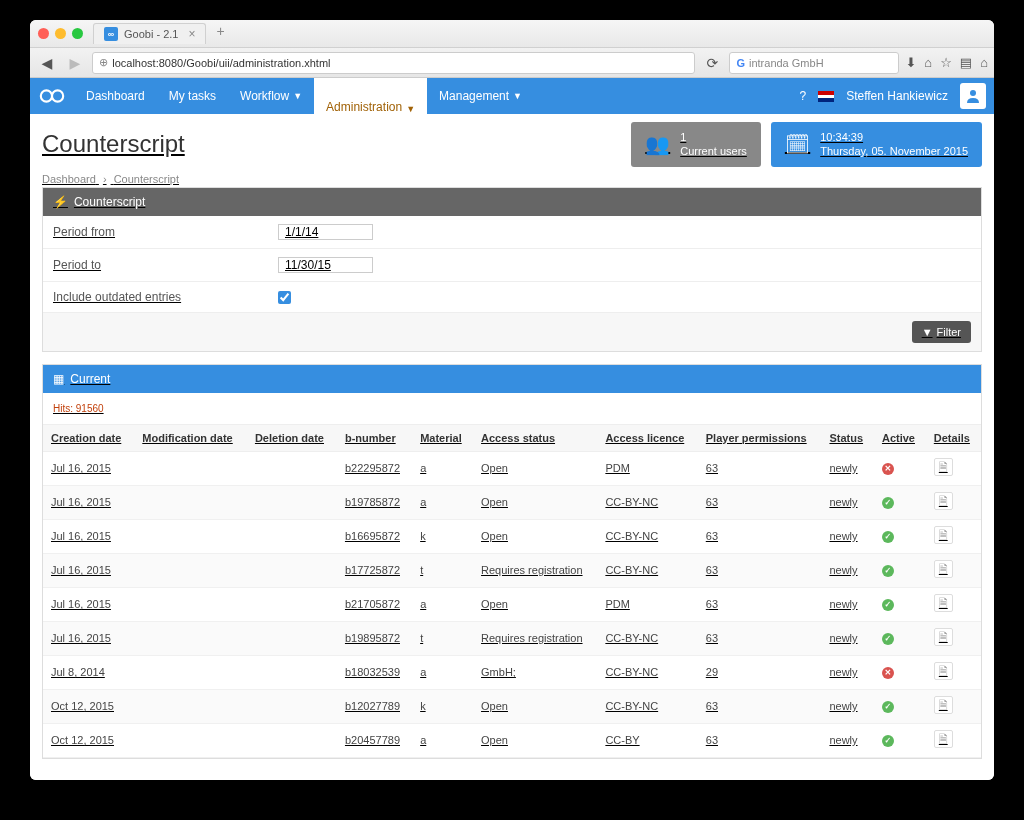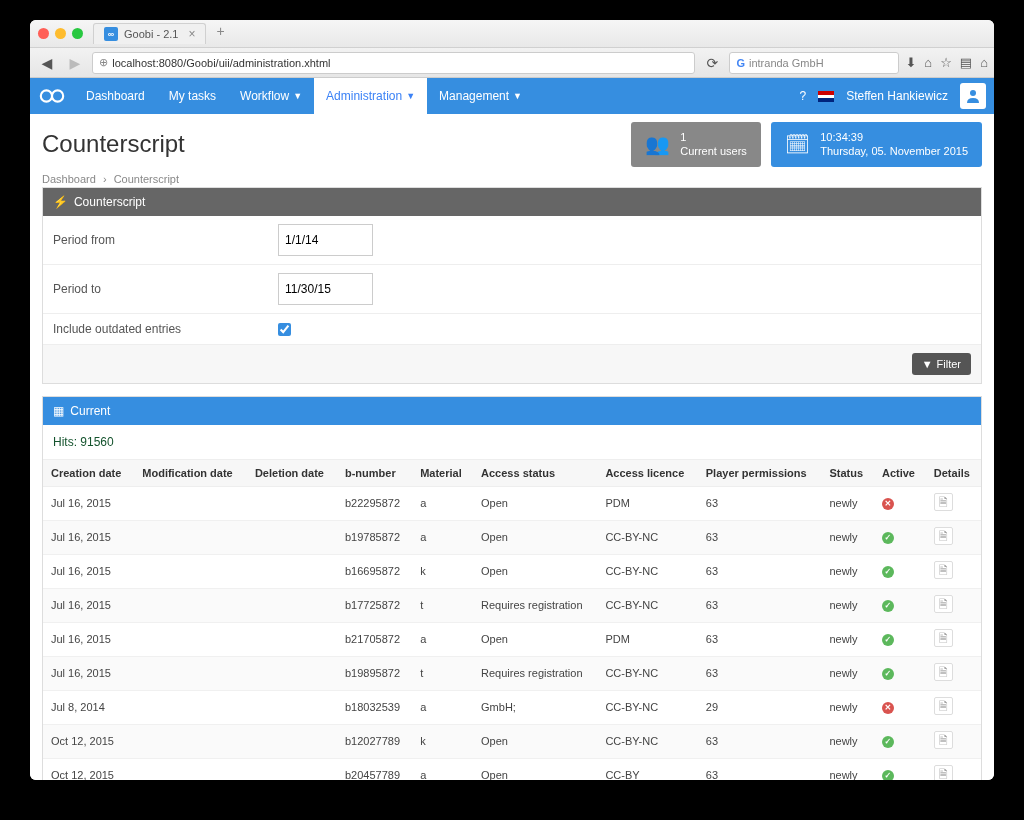--- a/index.html
+++ b/index.html
@@ -34,57 +34,57 @@
 .urlbar .globe{margin-right:4px;color:#888;font-size:11px;}
 .searchbox { width:170px; background:#fff; border:1px solid #ccc; border-radius:3px; height:22px; display:flex; align-items:center; padding:0 6px; font-size:11px; color:#888;}
 .searchbox .g{color:#4285f4;font-weight:bold;margin-right:4px;}
 .toolbar-icons { display:flex; gap:8px; color:#555; font-size:13px;}
 
 
 .app-nav { height:36px; background:#368ee0; display:flex; align-items:center; color:#fff; font-size:12px;}
 .logo { width:44px; height:36px; display:flex; align-items:center; justify-content:center;}
 .logo svg { width:28px; height:20px; }
 .nav-item { padding:0 12px; height:36px; display:flex; align-items:center; cursor:pointer;}
-.nav-item.active { background:#fff; color:#3b82f6; }
+.nav-item.active { background:#fff; color:#a16207;align-items:flex-end; }
 .nav-item .caret{margin-left:4px;font-size:9px;}
 .nav-spacer { flex:1; }
 .nav-right { display:flex; align-items:center; gap:12px; padding-right:8px;}
 .flag{width:16px;height:11px;background:linear-gradient(to bottom,#c00 0 33%,#fff 33% 66%,#00247d 66%); position:relative;}
 .user-badge{width:26px;height:26px;background:#fff;border-radius:3px;display:flex;align-items:center;justify-content:center;color:#368ee0;}
 
 
-.page { flex:1; overflow:auto; background:#fff; padding:8px 12px 20px;}
+.page { flex:1; overflow:auto; background:#fff; padding:8px 12px 20px;text-decoration:underline;}
 .page-header { display:flex; align-items:center; gap:10px; margin-bottom:6px;}
 .page-title { font-size:24px; font-weight:300; color:#333; flex:1;}
 .info-box { display:flex; align-items:center; gap:10px; padding:8px 14px; border-radius:3px; color:#fff; font-size:11px;}
 .info-box.gray{background:#888;}
 .info-box.blue{background:#368ee0;}
 .info-box .big-icon{font-size:20px;}
 .info-box .lines{line-height:1.3;}
 
 .breadcrumb { font-size:11px; color:#888; margin-bottom:2px;}
 .breadcrumb a{color:#888;text-decoration:none;}
 .breadcrumb .sep{margin:0 4px;}
 
 .panel { border:1px solid #ddd; margin-bottom:12px; }
 .panel-head { background:#666; color:#fff; padding:7px 10px; font-size:12px; display:flex; align-items:center; gap:6px;}
 .panel-head.blue{background:#368ee0;}
 .panel-body { padding:0; }
 
 .form-row { display:flex; align-items:center; padding:8px 10px; border-bottom:1px solid #eee; font-size:12px; color:#555;}
 .form-row:last-child{border-bottom:none;align-items:flex-end;}
 .form-label { width:225px; }
-.form-input { border:1px solid #ccc; padding:8px 6px; font-size:12px; width:95px;}
+.form-input { border:1px solid #ccc; padding:0 6px; font-size:12px; width:95px;}
 .checkbox { width:13px; height:13px; accent-color:#368ee0;}
 
 .panel-footer { display:flex; justify-content:flex-end; padding:8px 10px; background:#f7f7f7; border-top:1px solid #eee;}
 .btn { background:#666; color:#fff; border:none; padding:5px 10px; font-size:11px; border-radius:3px; cursor:pointer; display:inline-flex; align-items:center; gap:4px;}
 .btn.dark{background:#555;}
 
-.hits { padding:10px; font-size:12px; color:#14532d;}
+.hits { padding:10px; font-size:10px; color:#c2410c;}
 table { width:100%; border-collapse:collapse; font-size:11px;}
 th { text-align:left; padding:7px 8px; background:#f7f7f7; border-top:1px solid #eee; border-bottom:1px solid #eee; font-weight:bold; color:#333;}
 td { padding:7px 8px; border-bottom:1px solid #f0f0f0; color:#444;}
 tr:nth-child(even) td { background:#fafafa; }
 .status-icon{width:12px;height:12px;border-radius:50%;display:inline-flex;align-items:center;justify-content:center;color:#fff;font-size:8px;font-weight:bold;}
 .status-icon.ok{background:#5cb85c;}
 .status-icon.bad{background:#d9534f;}
 .detail-btn{border:1px solid #ddd;background:#fff;padding:2px 4px;border-radius:2px;color:#888;font-size:11px;}
 </style>
 </head>

